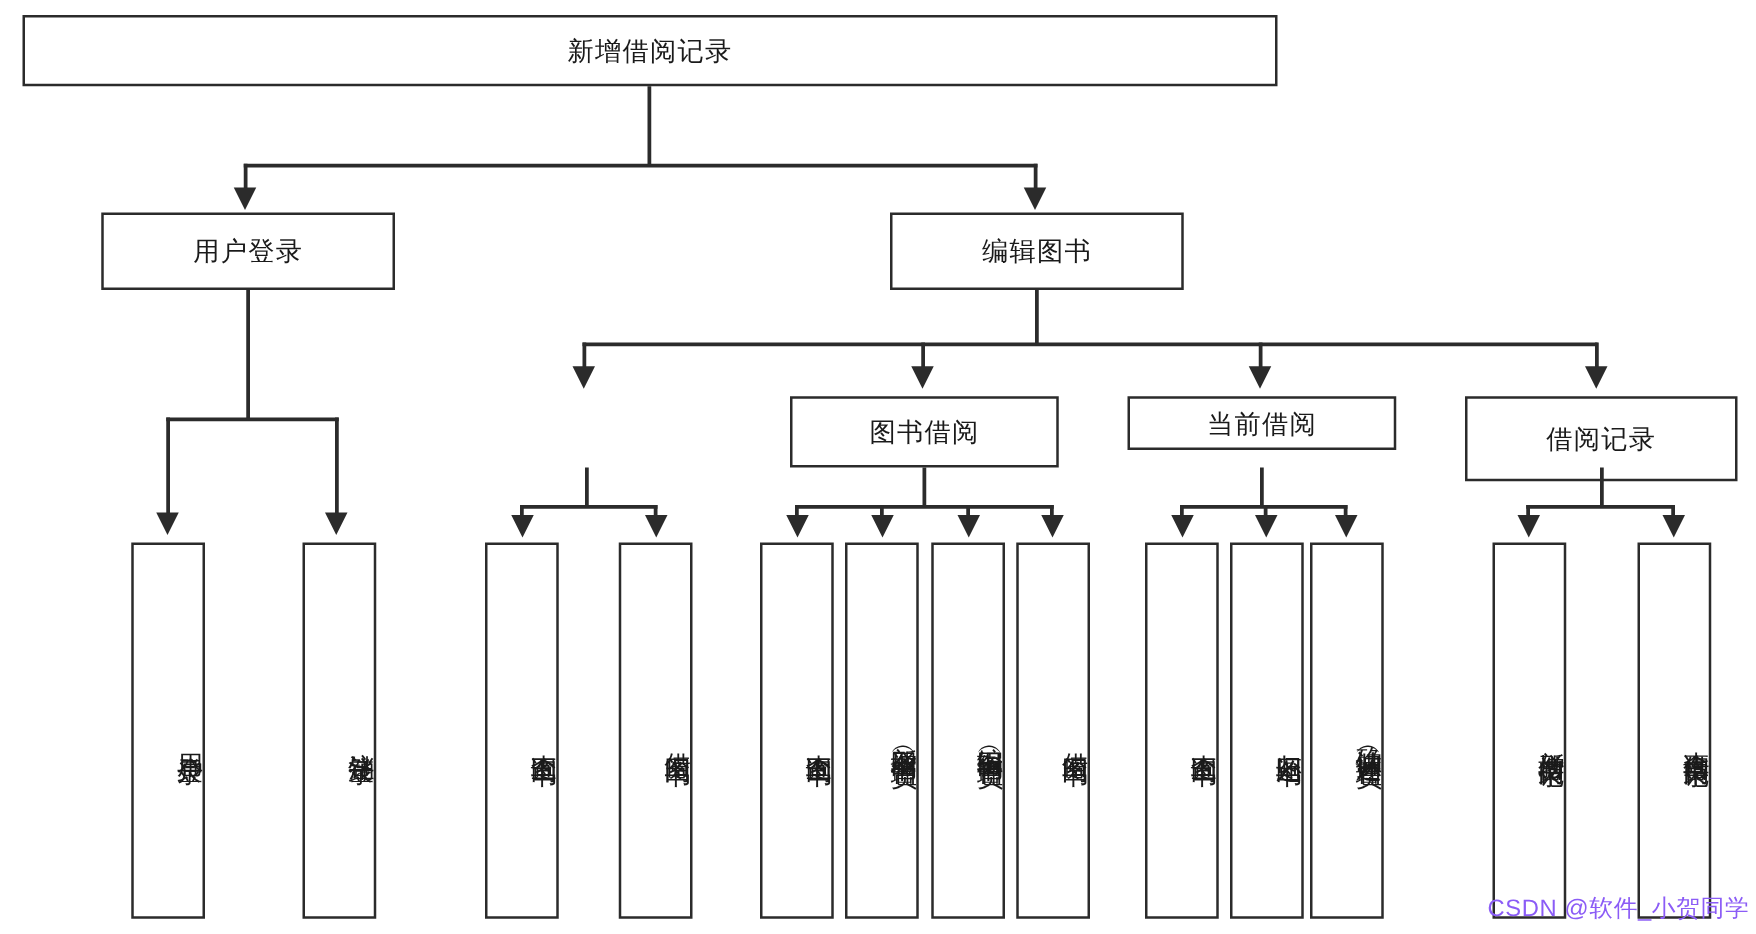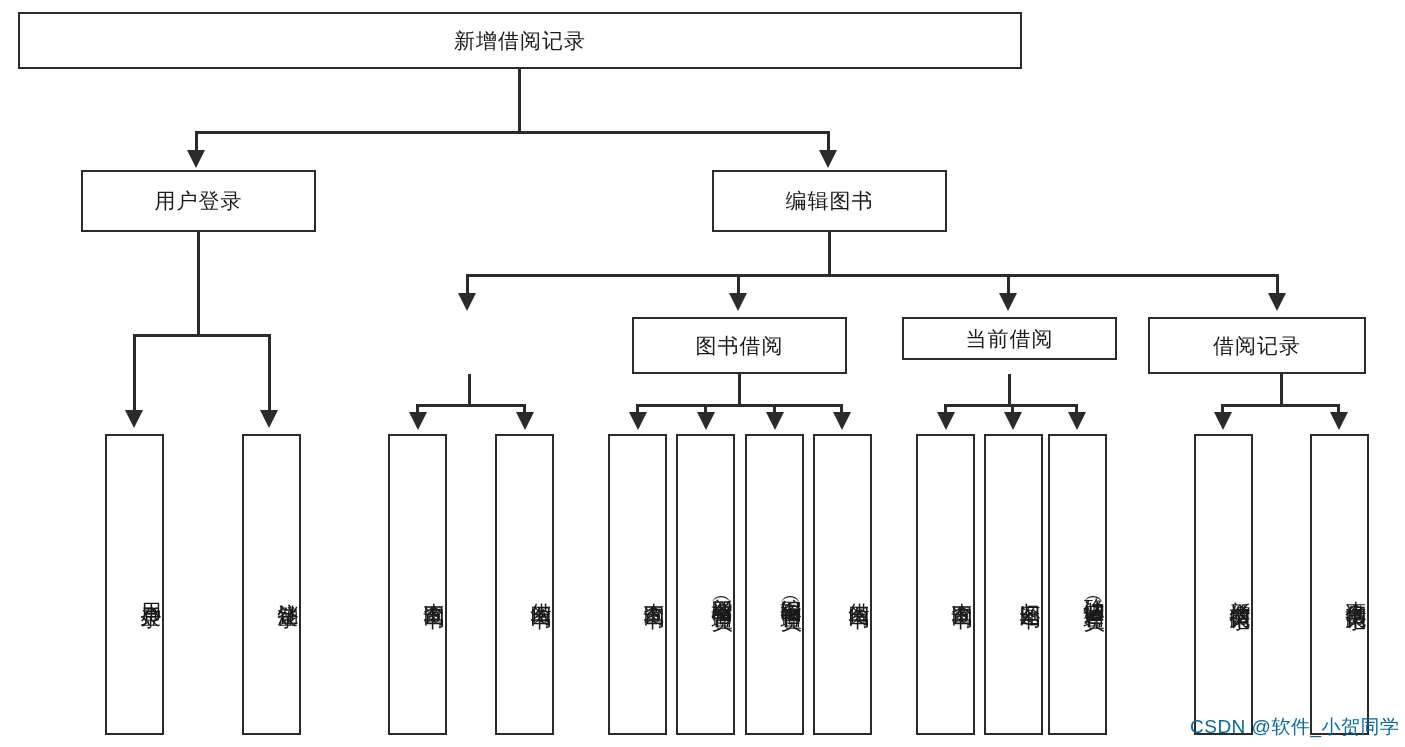--- a/index.html
+++ b/index.html
@@ -55,21 +55,21 @@
     position: absolute;
     width: 0;
     height: 0;
     border-left: 9px solid transparent;
     border-right: 9px solid transparent;
     border-top: 18px solid #2b2b2b;
   }
   .watermark {
     position: absolute;
     font-size: 19px;
-    color: #0369a1;
+    color: #8b5cf6;
     white-space: nowrap;
     letter-spacing: 0.5px;
   }
 </style>
 </head>
 <body>
 
 <div id="canvas">
 
   <div class="node node-h" style="left:18px; top:12px; width:1004px; height:57px;">
@@ -109,21 +109,21 @@
   <div class="arrow" style="left:999px; top:293px;"></div>
   <div class="conn vline" style="left:1276px; top:274px; width:3px; height:23px;"></div>
   <div class="arrow" style="left:1268px; top:293px;"></div>
 
   <div class="node node-h" style="left:632px; top:317px; width:215px; height:57px;">
     <span>图书借阅</span>
   </div>
   <div class="node node-h" style="left:902px; top:317px; width:215px; height:43px;">
     <span>当前借阅</span>
   </div>
-  <div class="node node-h" style="left:1148px; top:317px; width:218px; height:57px;">
+  <div class="node node-h" style="left:1172px; top:317px; width:218px; height:68px;">
     <span>借阅记录</span>
   </div>
 
   <div class="conn vline" style="left:468px; top:374px; width:3px; height:32px;"></div>
   <div class="conn hline" style="left:416px; top:404px; width:110px; height:3px;"></div>
   <div class="conn vline" style="left:416px; top:404px; width:3px; height:12px;"></div>
   <div class="arrow" style="left:409px; top:412px;"></div>
   <div class="conn vline" style="left:523px; top:404px; width:3px; height:12px;"></div>
   <div class="arrow" style="left:516px; top:412px;"></div>
 

